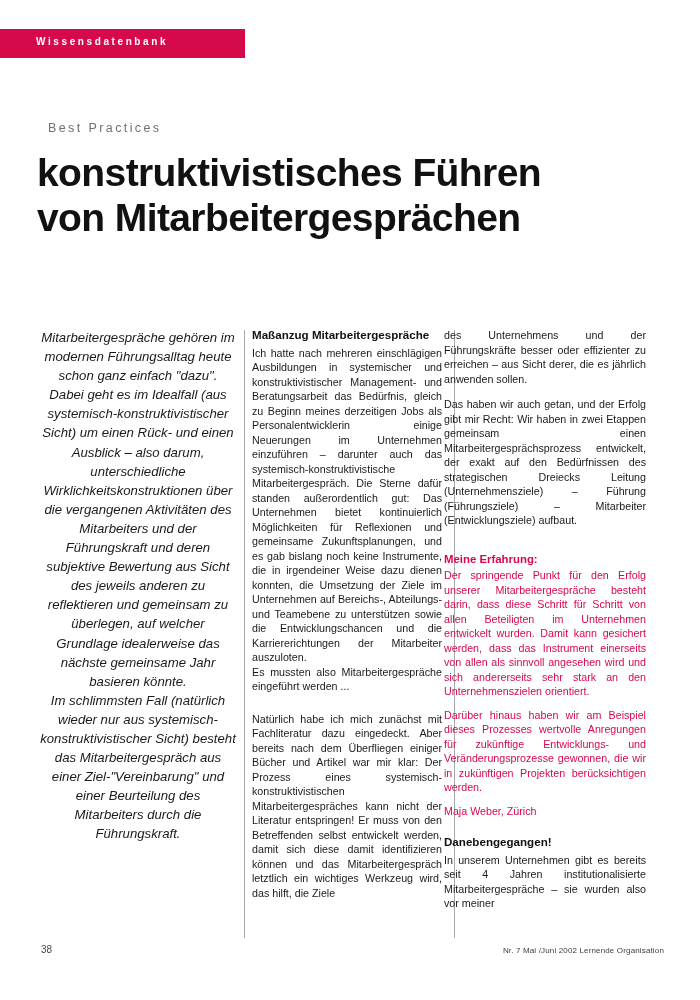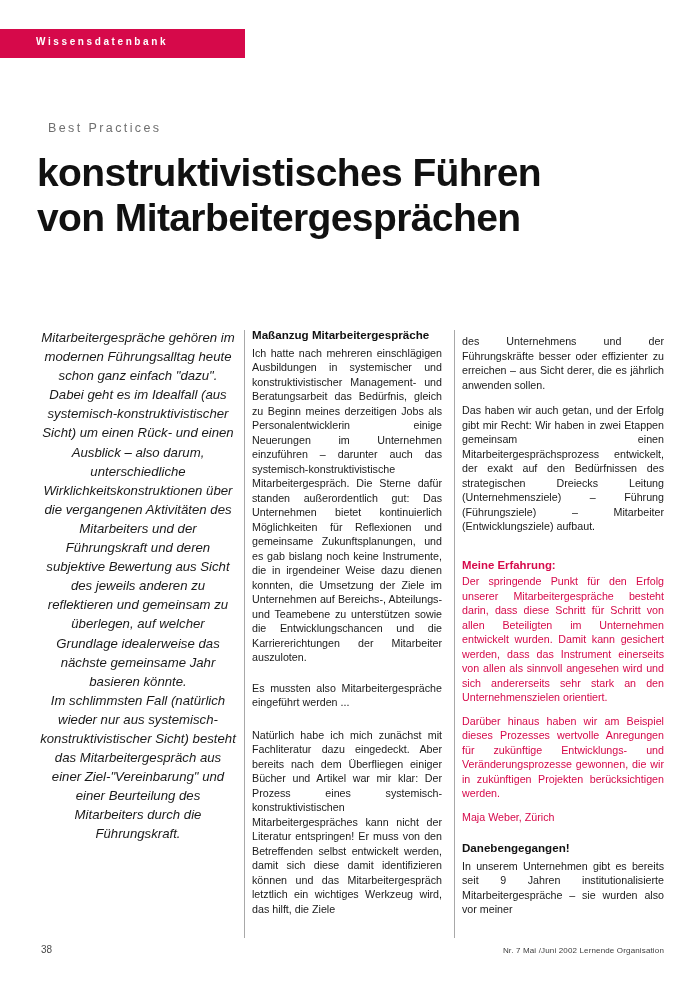--- a/index.html
+++ b/index.html
@@ -68,21 +68,21 @@
     width: 624px;
     height: 615px;
   }
   .col {
     position: absolute;
     top: 0;
     height: 615px;
   }
   .col-1 { left: 0px;   width: 196px; }
   .col-2 { left: 212px; width: 190px; }
-  .col-3 { left: 422px; width: 202px; margin-top: 6px; }
+  .col-3 { left: 404px; width: 202px; }
 
   .divider {
     position: absolute;
     top: 2px;
     width: 1px;
     height: 608px;
     background: #a8a8a8;
   }
   .div-1 { left: 204px; }
   .div-2 { left: 414px; }
@@ -101,21 +101,21 @@
 
   
   .body-p {
     font-size: 10.7px;
     line-height: 14.5px;
     text-align: justify;
     margin: 0 0 11px 0;
     color: #1a1a1a;
     hyphens: auto;
   }
-  .body-p.tight { margin-bottom: 16px; }
+  .body-p.tight { margin-bottom: 0; }
 
   .sub-head {
     font-size: 11.6px;
     line-height: 14.6px;
     font-weight: 700;
     margin: 0 0 3px 0;
     color: #111111;
   }
 
   
@@ -203,19 +203,19 @@
     <div class="spacer-md"></div>
 
     <h3 class="red-head">Meine Erfahrung:</h3>
     <p class="red-p">Der springende Punkt für den Erfolg unserer Mitarbeitergespräche besteht darin, dass diese Schritt für Schritt von allen Beteiligten im Unternehmen entwickelt wurden. Damit kann gesichert werden, dass das Instrument einerseits von allen als sinnvoll angesehen wird und sich andererseits sehr stark an den Unternehmenszielen orientiert.</p>
     <p class="red-p">Darüber hinaus haben wir am Beispiel dieses Prozesses wertvolle Anregungen für zukünftige Entwicklungs- und Veränderungsprozesse gewonnen, die wir in zukünftigen Projekten berücksichtigen werden.</p>
     <p class="red-sign">Maja Weber, Zürich</p>
 
     <div class="spacer-lg"></div>
 
     <h3 class="sub-head">Danebengegangen!</h3>
-    <p class="body-p">In unserem Unternehmen gibt es bereits seit 9 Jahren institutionalisierte Mitarbeitergespräche – sie wurden also vor meiner</p>
+    <p class="body-p">In unserem Unternehmen gibt es bereits seit 4 Jahren institutionalisierte Mitarbeitergespräche – sie wurden also vor meiner</p>
   </div>
 
 </div>
 
 <div class="page-number">38</div>
 <div class="footer-credit">Nr. 7 Mai /Juni 2002 Lernende Organisation</div>
 
 </body></html>

